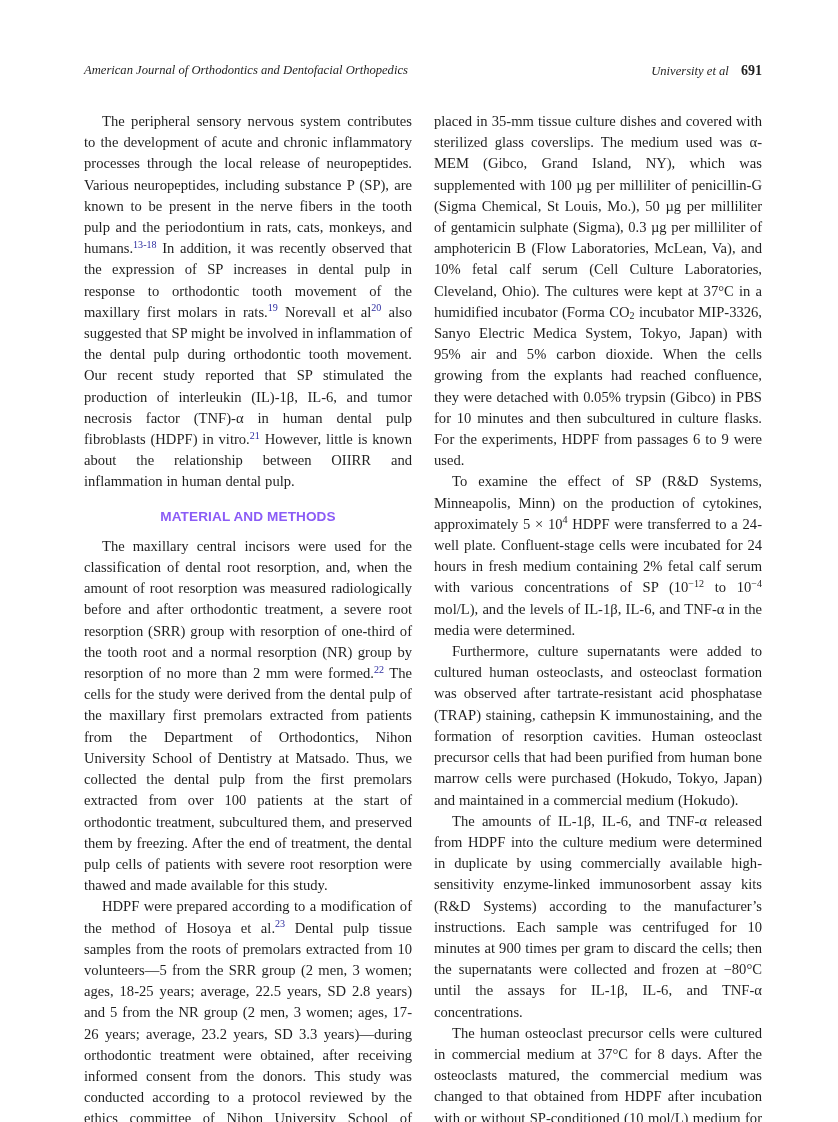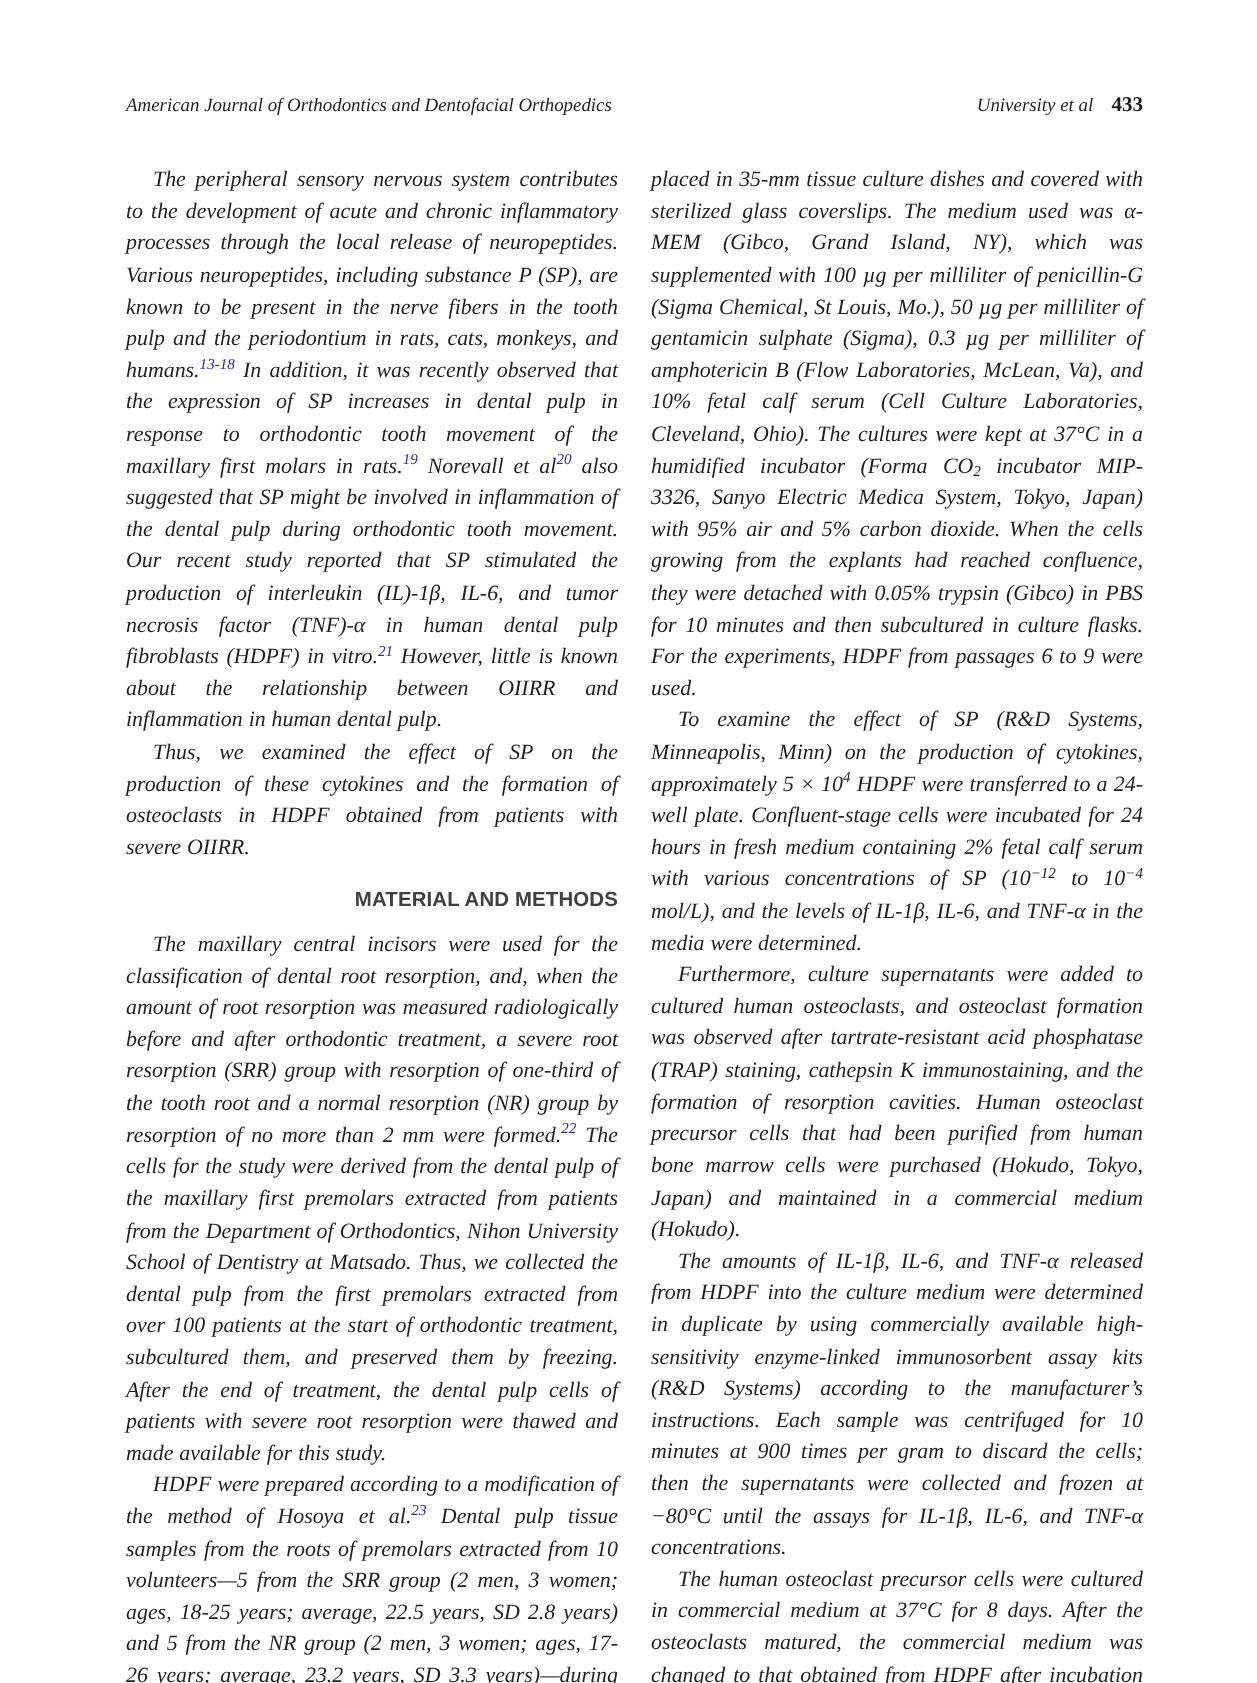--- a/index.html
+++ b/index.html
@@ -46,31 +46,30 @@
   }
   .col{
     width:328px;
     text-align:justify;
     font-size:14.6px;
     line-height:21.2px;
   }
   .col p{
     margin:0;
     word-spacing:0.02em;
-    font-style:italic;
   }
   .col p.indent{text-indent:18px;}
   .col h2.section{
     font-family:"Liberation Sans","DejaVu Sans",sans-serif;
     font-weight:bold;
     font-size:13.6px;
     letter-spacing:0.1px;
     margin:13px 0 9px 0;
-    text-align:right;
-    color:#404040;
+    text-align:center;
+    color:#8b5cf6;
   }
   sup{
     font-size:69%;
     line-height:0;
     vertical-align:baseline;
     position:relative;
     top:-0.55em;
   }
   sub{
     font-size:69%;
@@ -85,29 +84,28 @@
 <body>
 
 <div class="sheet">
 
   <div class="pg-header">
     <div class="left">
       <div>American Journal of Orthodontics and Dentofacial Orthopedics</div>
     </div>
     <div class="right">
       <span class="authors">University et al</span>
-      <span class="pageno">433</span>
+      <span class="pageno">691</span>
     </div>
   </div>
 
   <div class="columns">
 
     <div class="col">
       <p class="indent">The peripheral sensory nervous system contributes to the development of acute and chronic inflammatory processes through the local release of neuropeptides. Various neuropeptides, including substance P (SP), are known to be present in the nerve fibers in the tooth pulp and the periodontium in rats, cats, monkeys, and humans.<sup class="ref">13-18</sup> In addition, it was recently observed that the expression of SP increases in dental pulp in response to orthodontic tooth movement of the maxillary first molars in rats.<sup class="ref">19</sup> Norevall et al<sup class="ref">20</sup> also suggested that SP might be involved in inflammation of the dental pulp during orthodontic tooth movement. Our recent study reported that SP stimulated the production of interleukin (IL)-1β, IL-6, and tumor necrosis factor (TNF)-α in human dental pulp fibroblasts (HDPF) in vitro.<sup class="ref">21</sup> However, little is known about the relationship between OIIRR and inflammation in human dental pulp.</p>
-      <p class="indent">Thus, we examined the effect of SP on the production of these cytokines and the formation of osteoclasts in HDPF obtained from patients with severe OIIRR.</p>
       <h2 class="section">MATERIAL AND METHODS</h2>
       <p class="indent">The maxillary central incisors were used for the classification of dental root resorption, and, when the amount of root resorption was measured radiologically before and after orthodontic treatment, a severe root resorption (SRR) group with resorption of one-third of the tooth root and a normal resorption (NR) group by resorption of no more than 2 mm were formed.<sup class="ref">22</sup> The cells for the study were derived from the dental pulp of the maxillary first premolars extracted from patients from the Department of Orthodontics, Nihon University School of Dentistry at Matsado. Thus, we collected the dental pulp from the first premolars extracted from over 100 patients at the start of orthodontic treatment, subcultured them, and preserved them by freezing. After the end of treatment, the dental pulp cells of patients with severe root resorption were thawed and made available for this study.</p>
       <p class="indent">HDPF were prepared according to a modification of the method of Hosoya et al.<sup class="ref">23</sup> Dental pulp tissue samples from the roots of premolars extracted from 10 volunteers—5 from the SRR group (2 men, 3 women; ages, 18-25 years; average, 22.5 years, SD 2.8 years) and 5 from the NR group (2 men, 3 women; ages, 17-26 years; average, 23.2 years, SD 3.3 years)—during orthodontic treatment were obtained, after receiving informed consent from the donors. This study was conducted according to a protocol reviewed by the ethics committee of Nihon University School of Dentistry at Matsudo (#04-021).</p>
 
     </div>
 
     <div class="col">
       <p>placed in 35-mm tissue culture dishes and covered with sterilized glass coverslips. The medium used was α-MEM (Gibco, Grand Island, NY), which was supplemented with 100 µg per milliliter of penicillin-G (Sigma Chemical, St Louis, Mo.), 50 µg per milliliter of gentamicin sulphate (Sigma), 0.3 µg per milliliter of amphotericin B (Flow Laboratories, McLean, Va), and 10% fetal calf serum (Cell Culture Laboratories, Cleveland, Ohio). The cultures were kept at 37°C in a humidified incubator (Forma CO<sub>2</sub> incubator MIP-3326, Sanyo Electric Medica System, Tokyo, Japan) with 95% air and 5% carbon dioxide. When the cells growing from the explants had reached confluence, they were detached with 0.05% trypsin (Gibco) in PBS for 10 minutes and then subcultured in culture flasks. For the experiments, HDPF from passages 6 to 9 were used.</p>
       <p class="indent">To examine the effect of SP (R&amp;D Systems, Minneapolis, Minn) on the production of cytokines, approximately 5 × 10<sup>4</sup> HDPF were transferred to a 24-well plate. Confluent-stage cells were incubated for 24 hours in fresh medium containing 2% fetal calf serum with various concentrations of SP (10<sup>−12</sup> to 10<sup>−4</sup> mol/L), and the levels of IL-1β, IL-6, and TNF-α in the media were determined.</p>
       <p class="indent">Furthermore, culture supernatants were added to cultured human osteoclasts, and osteoclast formation was observed after tartrate-resistant acid phosphatase (TRAP) staining, cathepsin K immunostaining, and the formation of resorption cavities. Human osteoclast precursor cells that had been purified from human bone marrow cells were purchased (Hokudo, Tokyo, Japan) and maintained in a commercial medium (Hokudo).</p>

